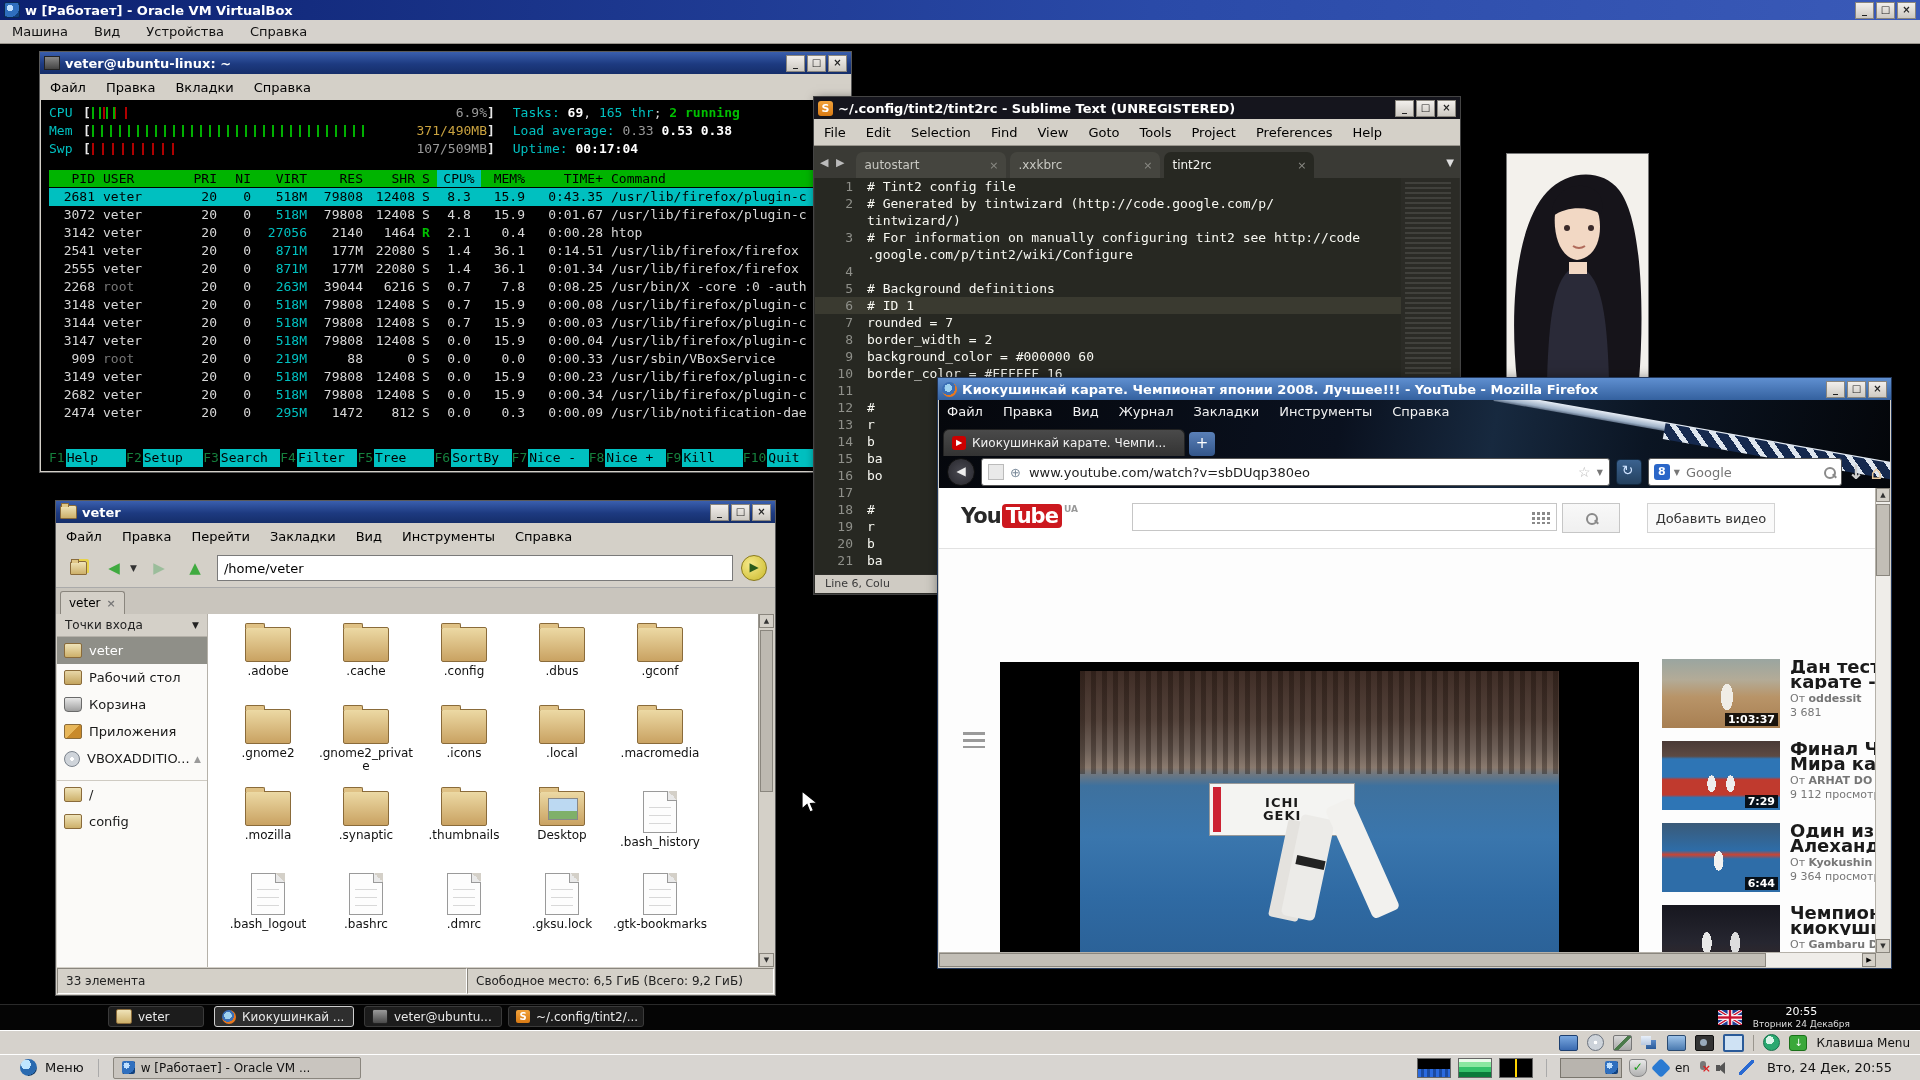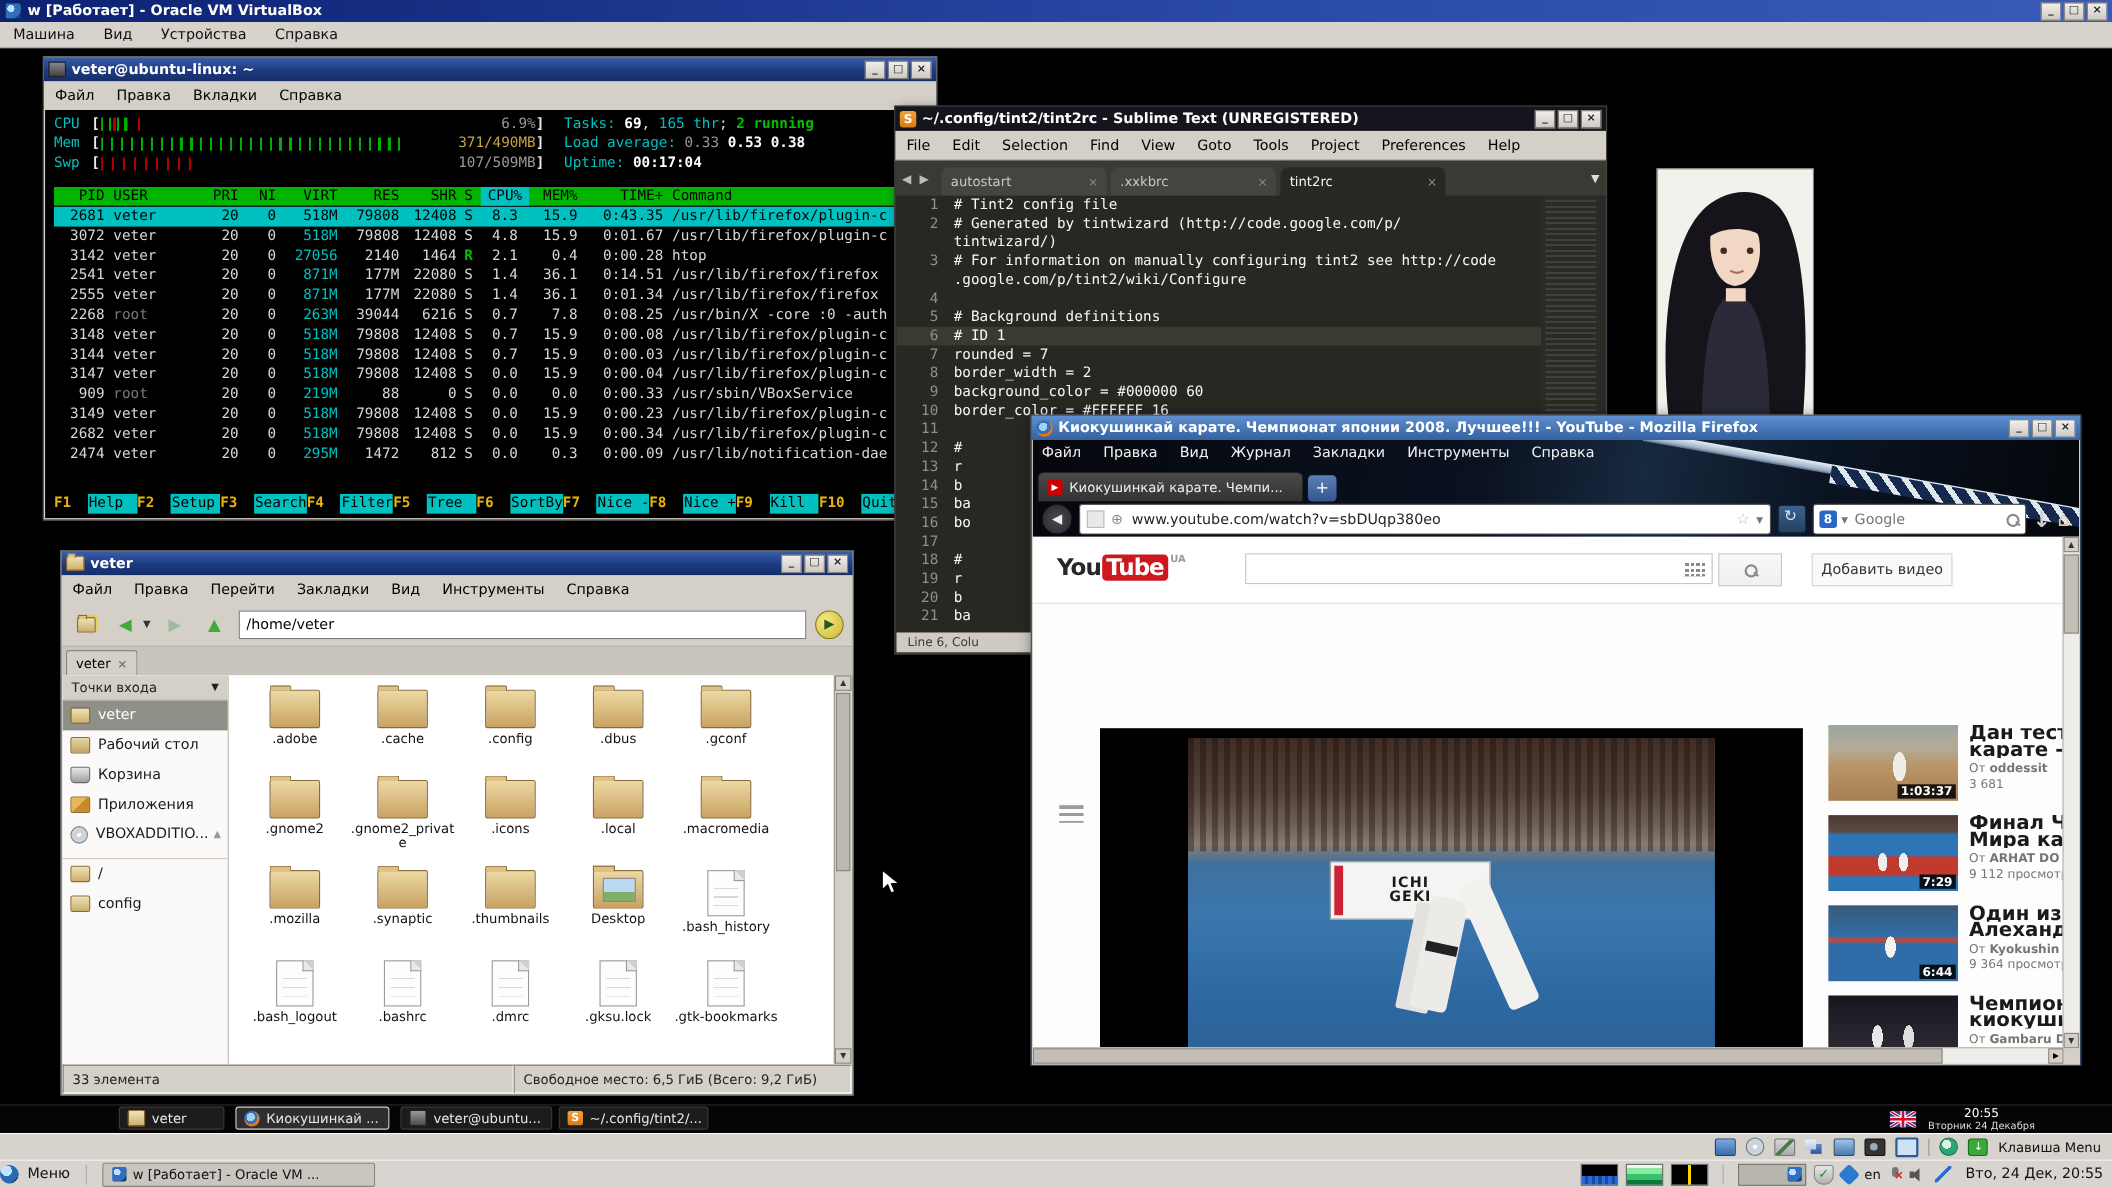--- a/index.html
+++ b/index.html
@@ -66,21 +66,21 @@
   .c10{width:78px;text-align:right}
   .c11{flex:1;text-align:left;padding-left:8px;overflow:hidden;white-space:nowrap}
   .hc.sortcol{background:#00c0c0}
   .ht-row .c4{color:#00c0c0}
   .ht-row.rootrow .c1{color:#787878}
   .ht-row.run .c7{color:#00c000;font-weight:bold}
   .ht-row.sel{background:#00c0c0;color:#000}
   .ht-row.sel .c4{color:#000}
   .ht-fbar{position:absolute;left:8px;right:30px;bottom:4px;display:flex;height:18px;line-height:18px}
   .fk{flex:1;display:flex}
-  .fk b{color:#eab308;font-weight:bold;padding-right:15px}
+  .fk b{color:#15803d;font-weight:normal;padding-right:1px}
   .fk i{flex:1;background:#00c0c0;color:#000;padding-left:1px;overflow:hidden;white-space:nowrap}
   .t-scroll{position:absolute;right:1px;top:48px;width:15px;bottom:1px;background:#c9c5bd;border-left:1px solid #8a867e}
   .t-scroll .arr{position:absolute;left:1px;right:1px;height:14px;background:#d4d0c8;border:1px solid #8a867e;
     text-align:center;font-size:8px;line-height:13px;color:#333}
   .t-scroll .arr.dn{bottom:0}
 
   
   #subl{left:813px;top:52px;width:646px;height:497px;background:#2e2e2a;border:1px solid #444}
   #subl .tbar{background:#15151d}
   .sublicon{width:15px;height:15px;border-radius:3px;background:linear-gradient(#f2a33b,#d87a14);color:#fff;
@@ -290,21 +290,21 @@
   .video-icon::after{content:"";position:absolute;left:4px;top:3px;width:7px;height:7px;border-radius:50%;background:#9ab}
   .display-icon{background:#cfe2f4;border:2px solid #2a5a98;border-radius:2px}
   .sb-sep{width:1px;height:16px;background:#9a968e}
   .mouse-icon{width:15px;height:15px;border-radius:50%;background:radial-gradient(circle at 38% 35%,#d8f4e8 0 30%,#2aa870 31%);border:1px solid #13704a}
   .hostkey-icon{width:16px;height:14px;background:#3aa83a;border:1px solid #1a701a;border-radius:3px;color:#fff;font-size:10px;line-height:13px;text-align:center}
   .hostkey-icon::before{content:"↓"}
   #hostkey-label{font-size:12px;color:#111}
 
   
   #host-panel{left:0;top:1054px;width:1920px;height:26px;background:#d8d5d1;border-top:1px solid #fff;
-    display:flex;align-items:center;padding:0 0;box-sizing:border-box;gap:8px}
+    display:flex;align-items:center;padding:0 20px;box-sizing:border-box;gap:8px}
   .menu-icon{width:17px;height:17px;border-radius:50%;background:radial-gradient(circle at 35% 32%,#bfe6ff 0 30%,#2a6ab0 31% 70%,#123a66 71%)}
   #menu-label{font-size:13px;color:#111}
   .panel-sep{width:1px;height:18px;background:#aaa;margin:0 6px}
   .wintask{height:20px;background:#c9c5bf;border:1px solid #8a867e;border-radius:2px;display:flex;align-items:center;
     gap:6px;padding:0 8px;font-size:12px;color:#111;width:230px;overflow:hidden;white-space:nowrap}
   .vbx{width:13px;height:13px;border-radius:2px;background:radial-gradient(circle at 35% 35%,#bfe0ff 0 25%,#2f6fbe 26% 70%,#11417e 71%);flex:none}
   .tray{margin-left:auto;display:flex;align-items:center;gap:7px}
   .graph{width:34px;height:20px;border:1px solid #666;box-sizing:border-box}
   .cpu-graph{background:linear-gradient(180deg,#000 55%,transparent 55%),repeating-linear-gradient(90deg,#2a6adf 0 3px,#1a4aa0 3px 6px);}
   .net-graph{background:linear-gradient(180deg,#eafaea 0 18%,#8ae8a0 18% 45%,#34c26a 45% 75%,#0a7a3a 75%)}

